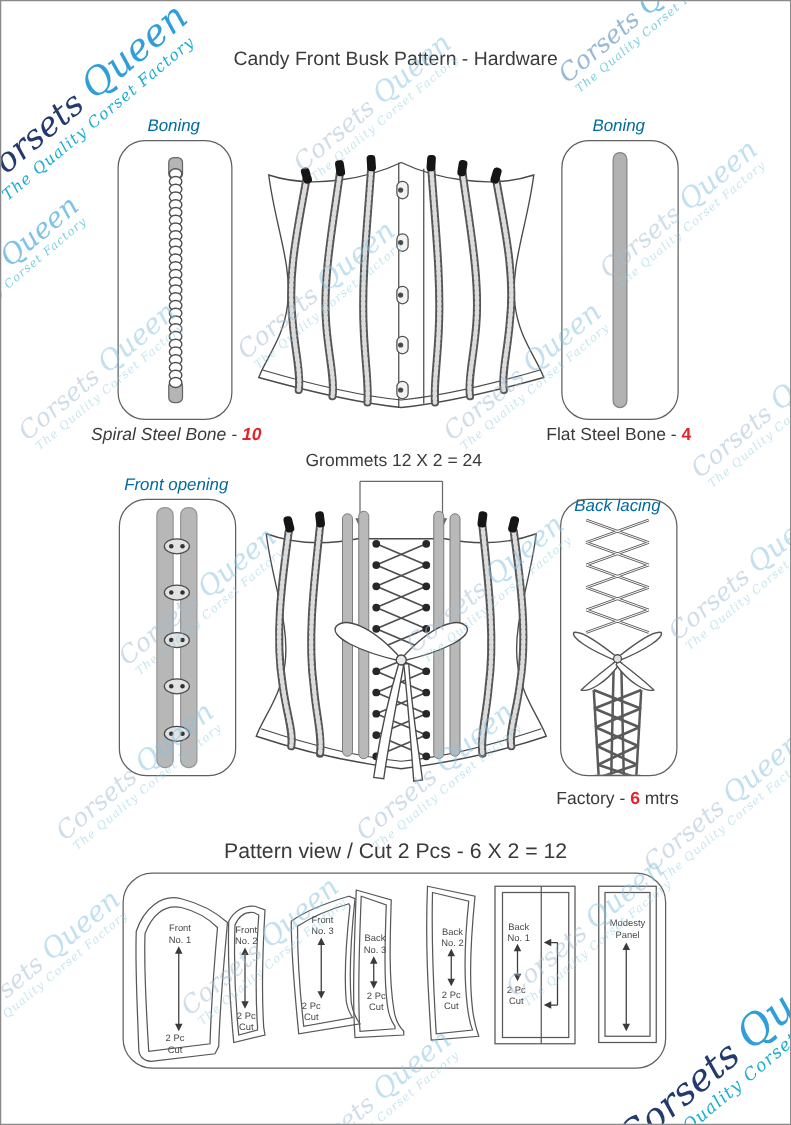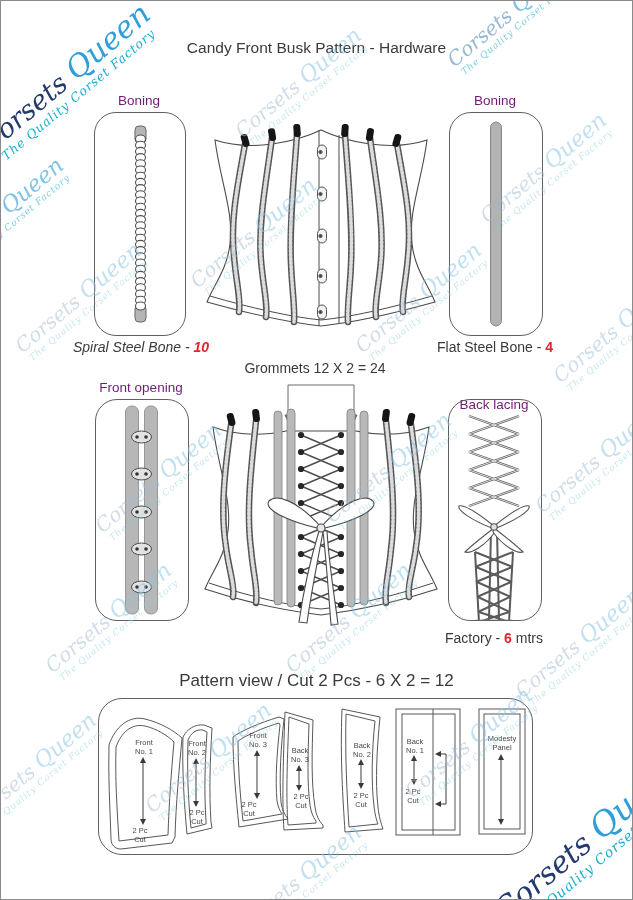--- a/index.html
+++ b/index.html
@@ -16,21 +16,21 @@
   .wm .tag{display:block;font-size:46%;letter-spacing:1px;}
   .wm.faint{opacity:.5;}
   .wm.faint .c{color:#a2bdd3}.wm.faint .q{color:#86c3e2}.wm.faint .tag{color:#8ecddd}
   .wm.strong{opacity:1;}
   .wm.strong .c{color:#223a6d}.wm.strong .q{color:#2f9fd9}.wm.strong .tag{color:#16aed2}
   .wm.med{opacity:.78;}
   .wm.med .c{color:#7ba6c8}.wm.med .q{color:#5cb4e0}.wm.med .tag{color:#55c2d8}
   
   .page-title{position:absolute;left:0;right:0;top:38px;text-align:center;
               font-size:15.5px;color:#3b3b3b;}
-  .sec-label{position:absolute;text-align:center;font-size:13.5px;color:#701a75;}
+  .sec-label{position:absolute;text-align:center;font-size:13.5px;color:#0369a1;font-style:italic;}
   .caption{position:absolute;text-align:center;font-size:14px;color:#3a3a3a;}
   .cap-red{color:#e5232b;font-weight:bold;}
   
   .panel{position:absolute;border:1.2px solid #606060;border-radius:22px;}
   .panel svg{position:absolute;inset:0;}
   .abs-svg{position:absolute;}
   .pat-title{position:absolute;left:0;right:0;top:670px;text-align:center;font-size:17px;}
   .pat-footer{position:absolute;left:0;right:0;top:856px;text-align:center;font-size:14.5px;}
   .piece-label{font-size:7.5px;fill:#474747;font-family:"Liberation Sans",sans-serif;}
 </style>

